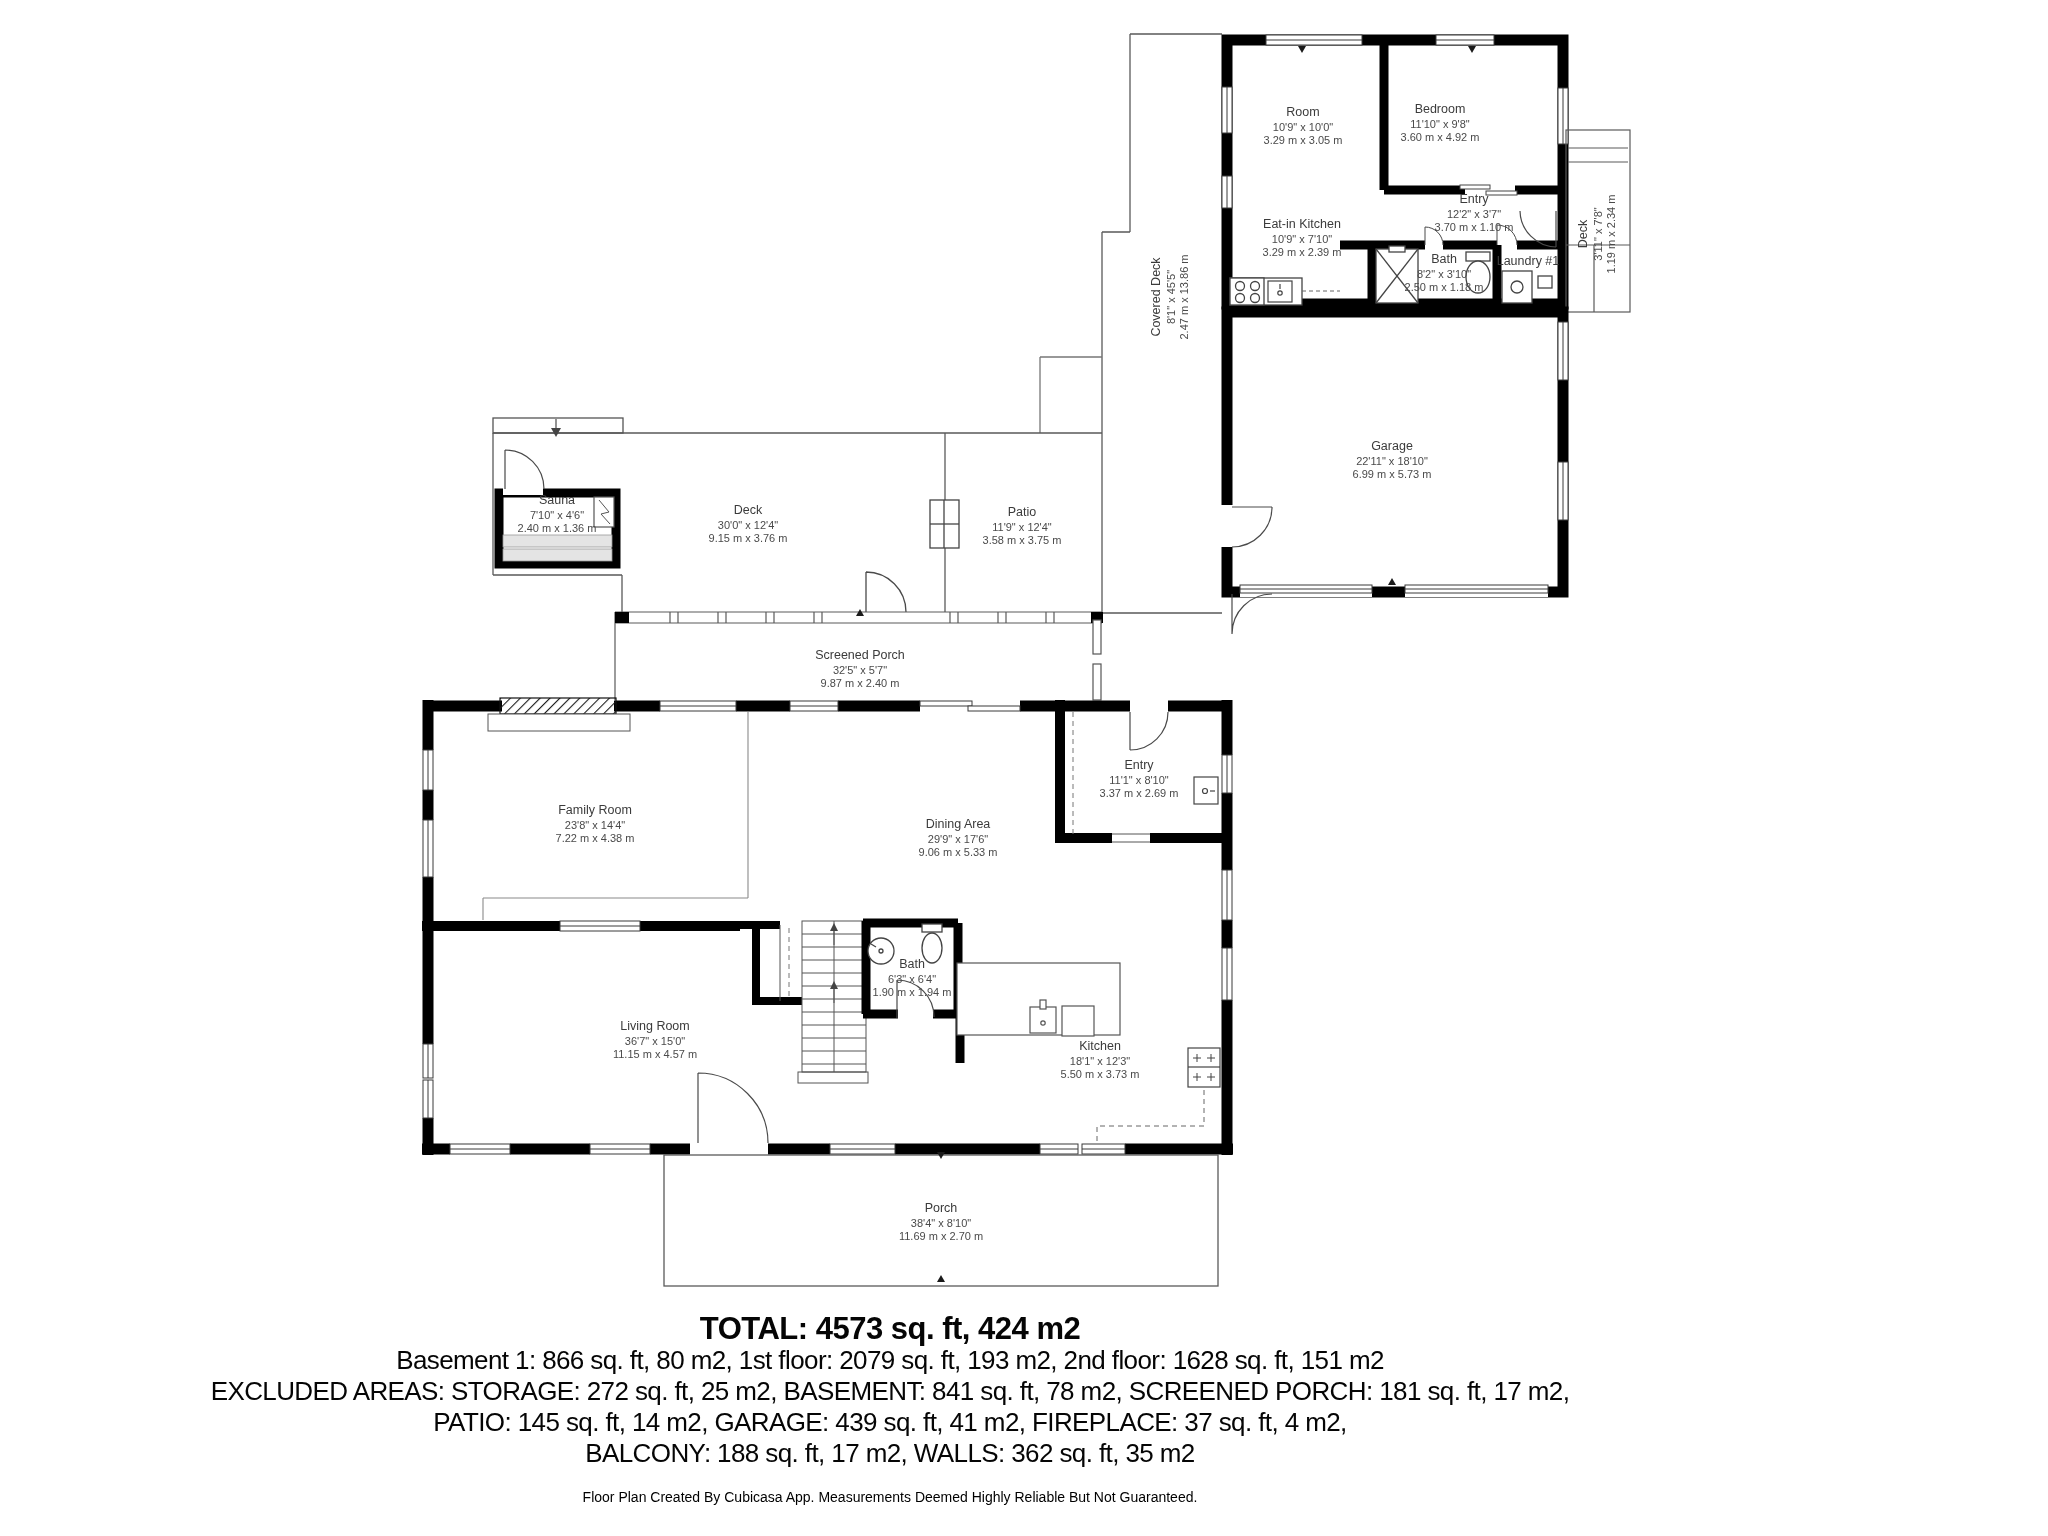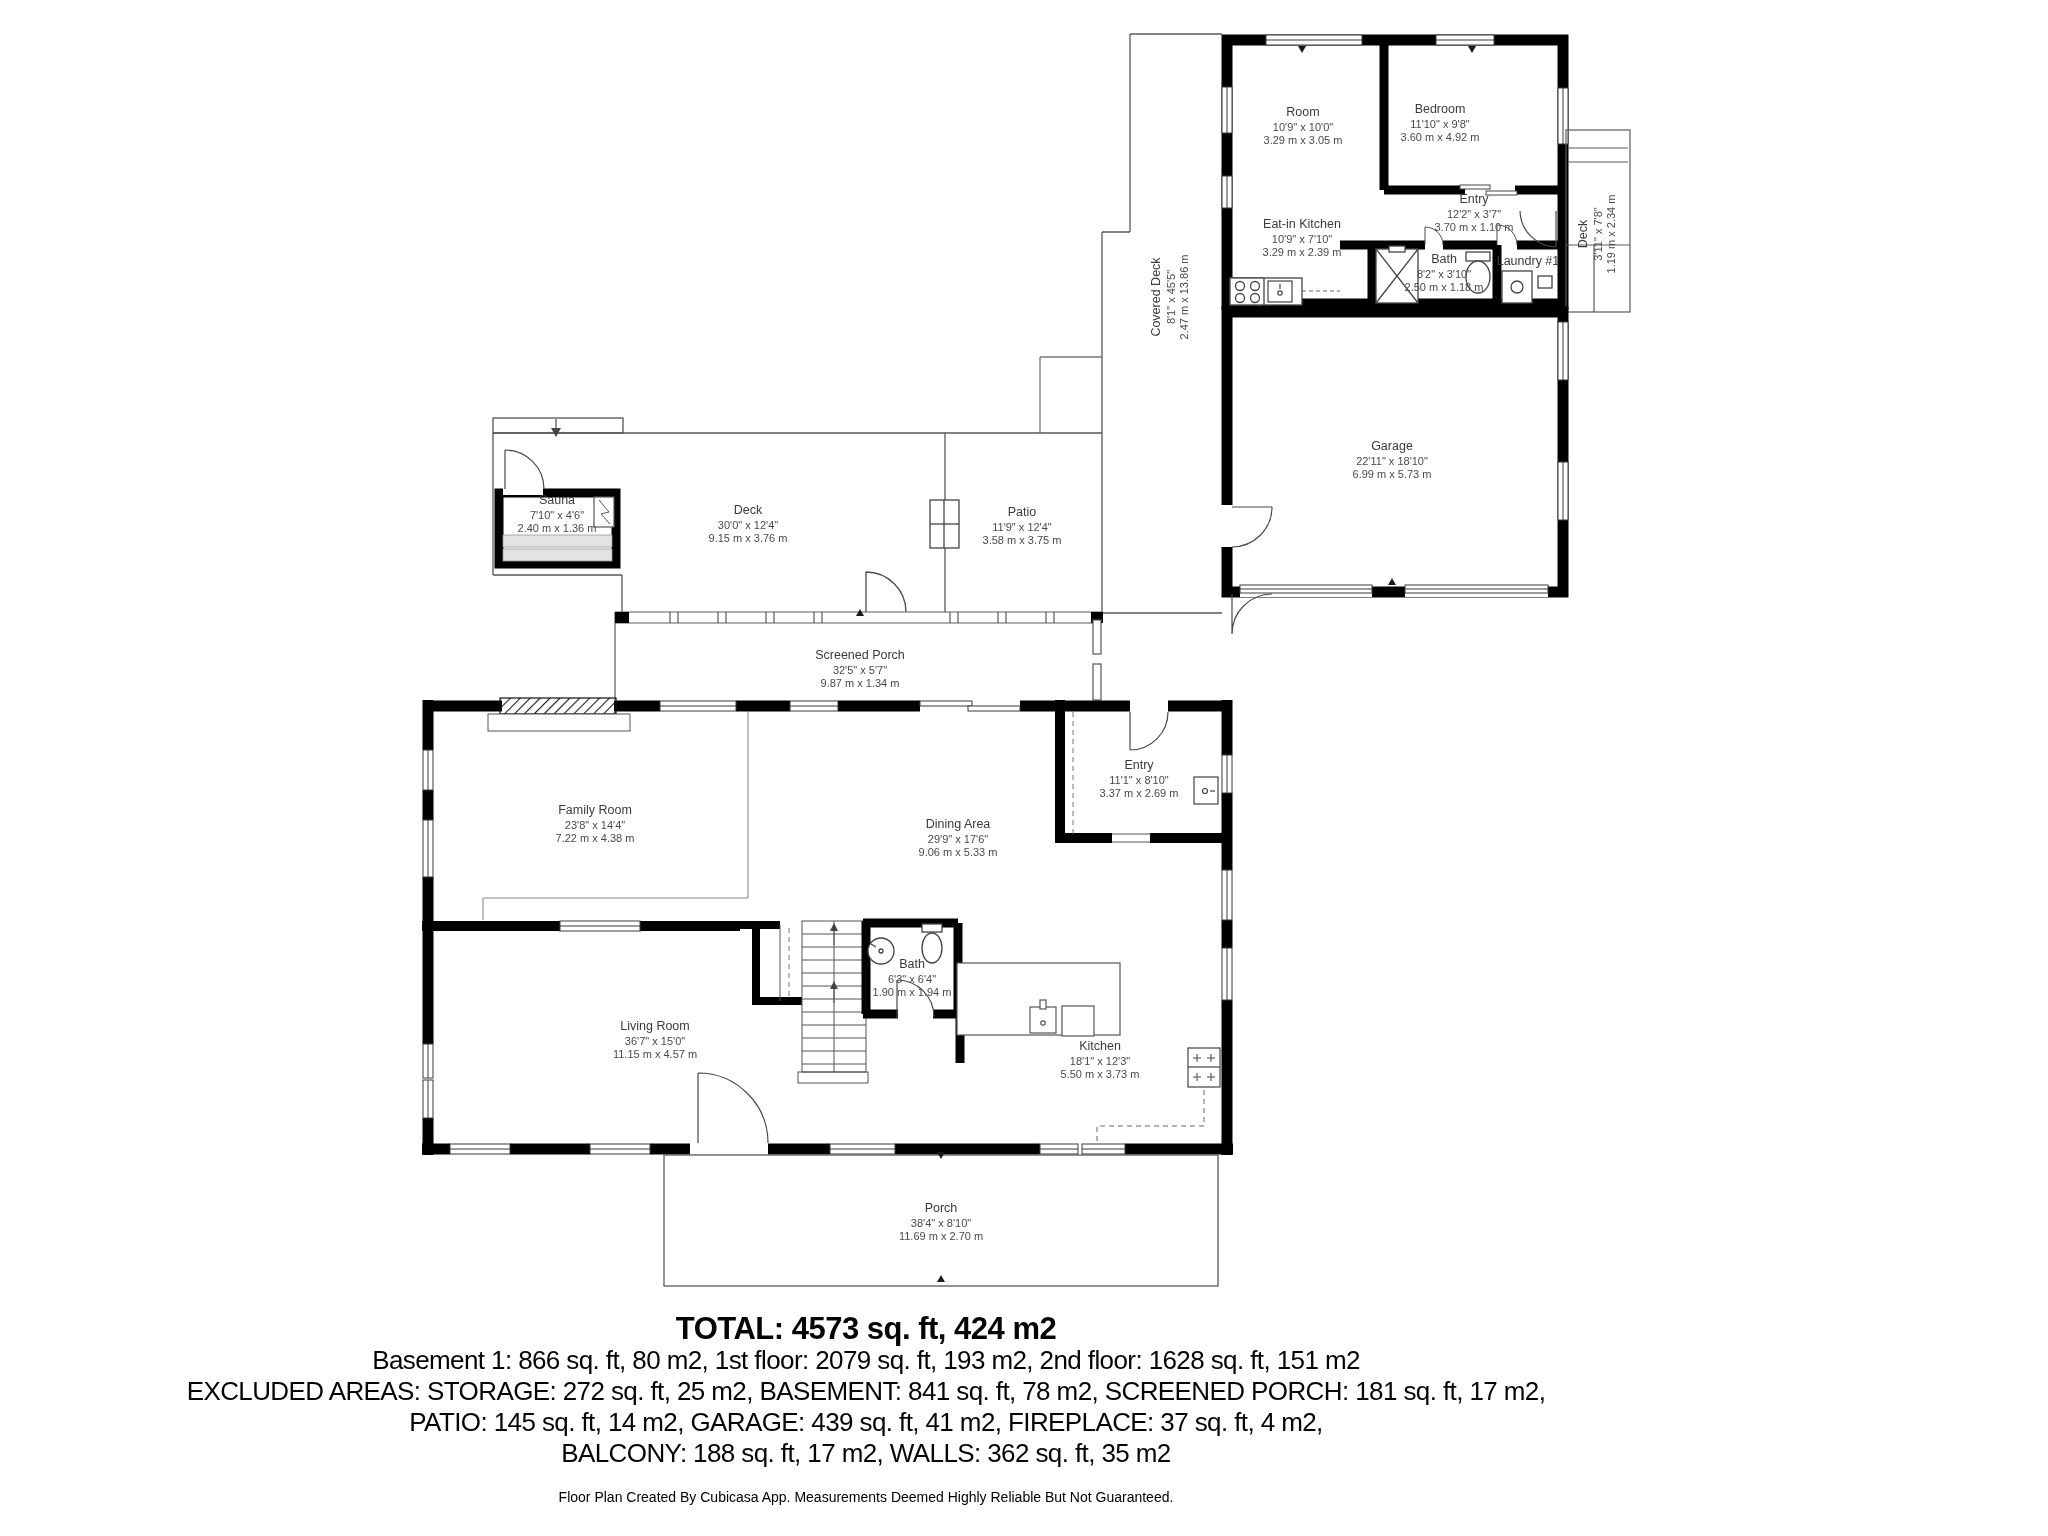--- a/index.html
+++ b/index.html
@@ -1,17 +1,17 @@
 <!DOCTYPE html>
 <html><head>
 <meta charset="utf-8">
 <style>
   html,body{margin:0;padding:0;background:#fff;}
   .canvas{position:relative;width:1732px;height:1536px;background:#fff;overflow:hidden;
-          font-family:"Liberation Sans",sans-serif;}
+          font-family:"Liberation Sans",sans-serif;padding-left:48px;}
   svg.plan{position:absolute;left:0;top:0;}
   .room-label{position:absolute;text-align:center;transform:translate(-50%,-50%);
               white-space:nowrap;color:#3b3b3b;line-height:1.25;}
   .room-label.rot{transform:translate(-50%,-50%) rotate(-90deg);}
   .room-label .t{font-size:12.5px;}
   .room-label .d{font-size:11px;color:#4a4a4a;}
   .summary{position:absolute;left:0;right:0;top:1280px;text-align:center;color:#050505;margin-top:32px;}
   .summary .total{font-size:31px;font-weight:bold;letter-spacing:-0.5px;line-height:33px;}
   .summary .line{font-size:26px;letter-spacing:-0.6px;line-height:31px;}
   .credit{position:absolute;left:0;right:0;top:1489px;text-align:center;
@@ -358,21 +358,21 @@
       <div class="d d-m">9.15 m x 3.76 m</div>
     </div>
       <div class="room-label" style="left: 1022px; top: 527px;">
       <div class="t">Patio</div>
       <div class="d d-ft">11'9" x 12'4"</div>
       <div class="d d-m">3.58 m x 3.75 m</div>
     </div>
       <div class="room-label" style="left: 860px; top: 670px;">
       <div class="t">Screened Porch</div>
       <div class="d d-ft">32'5" x 5'7"</div>
-      <div class="d d-m">9.87 m x 1.34 m</div>
+      <div class="d d-m">9.87 m x 2.40 m</div>
     </div>
       <div class="room-label" style="left: 595px; top: 825px;">
       <div class="t">Family Room</div>
       <div class="d d-ft">23'8" x 14'4"</div>
       <div class="d d-m">7.22 m x 4.38 m</div>
     </div>
       <div class="room-label" style="left: 958px; top: 839px;">
       <div class="t">Dining Area</div>
       <div class="d d-ft">29'9" x 17'6"</div>
       <div class="d d-m">9.06 m x 5.33 m</div>

